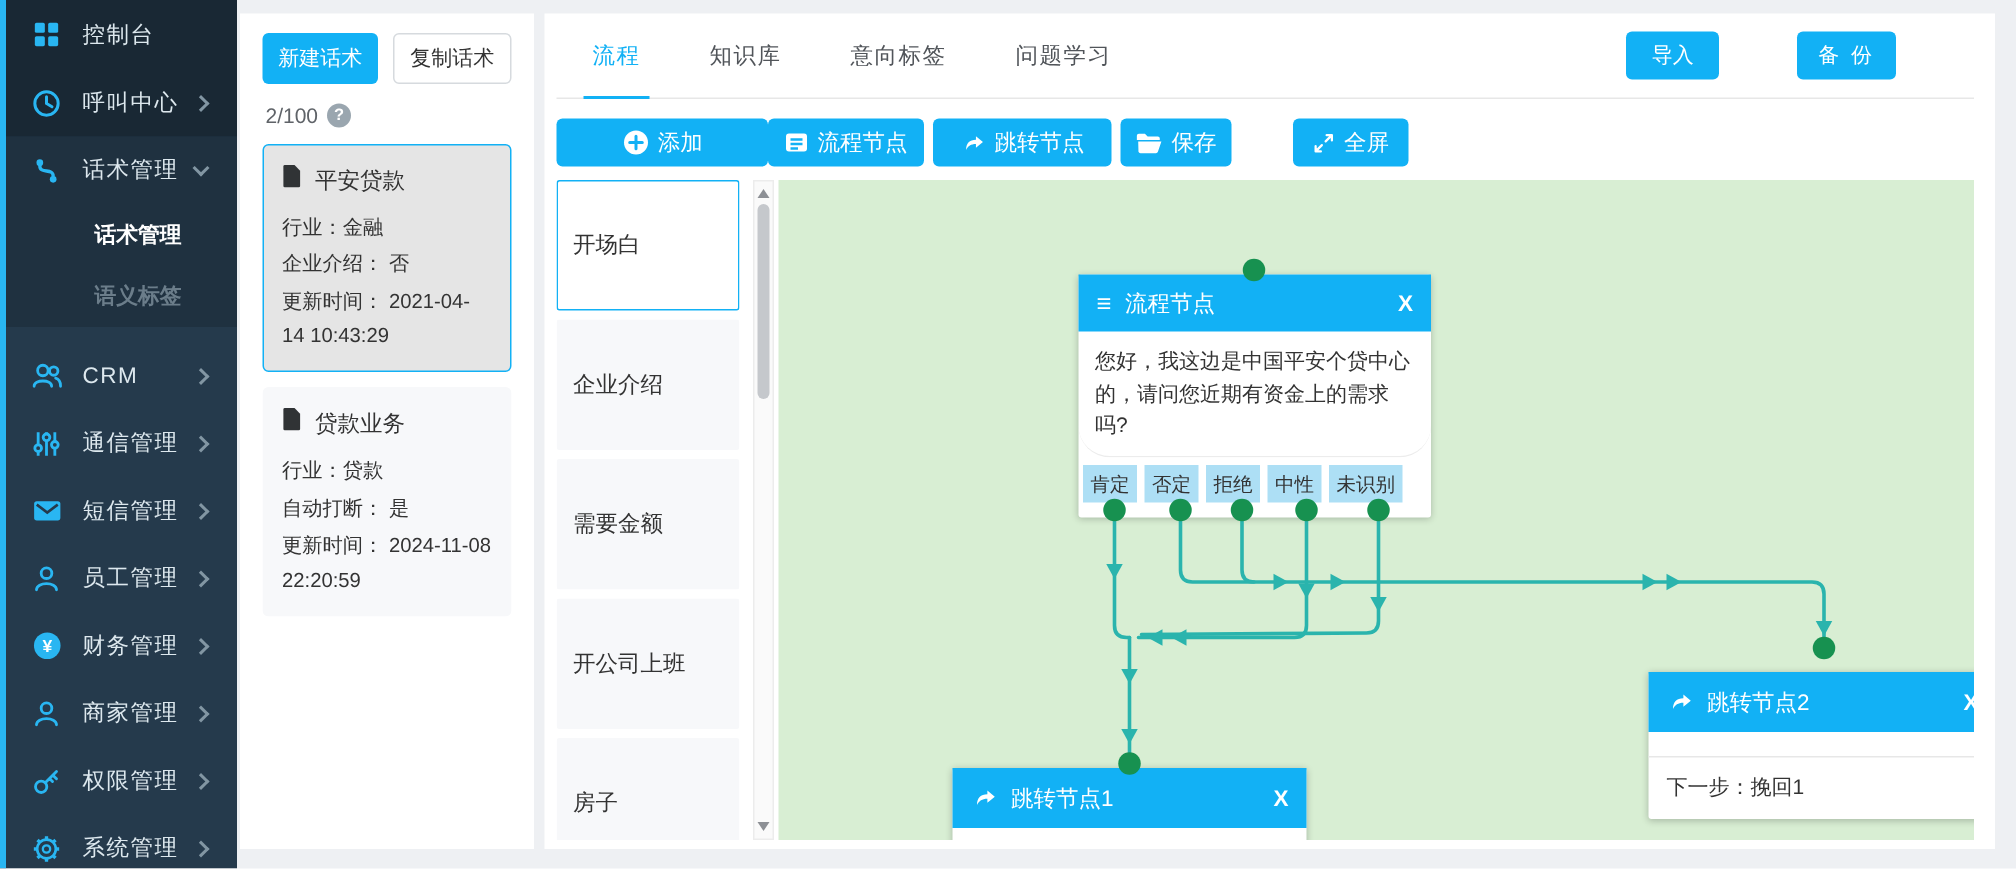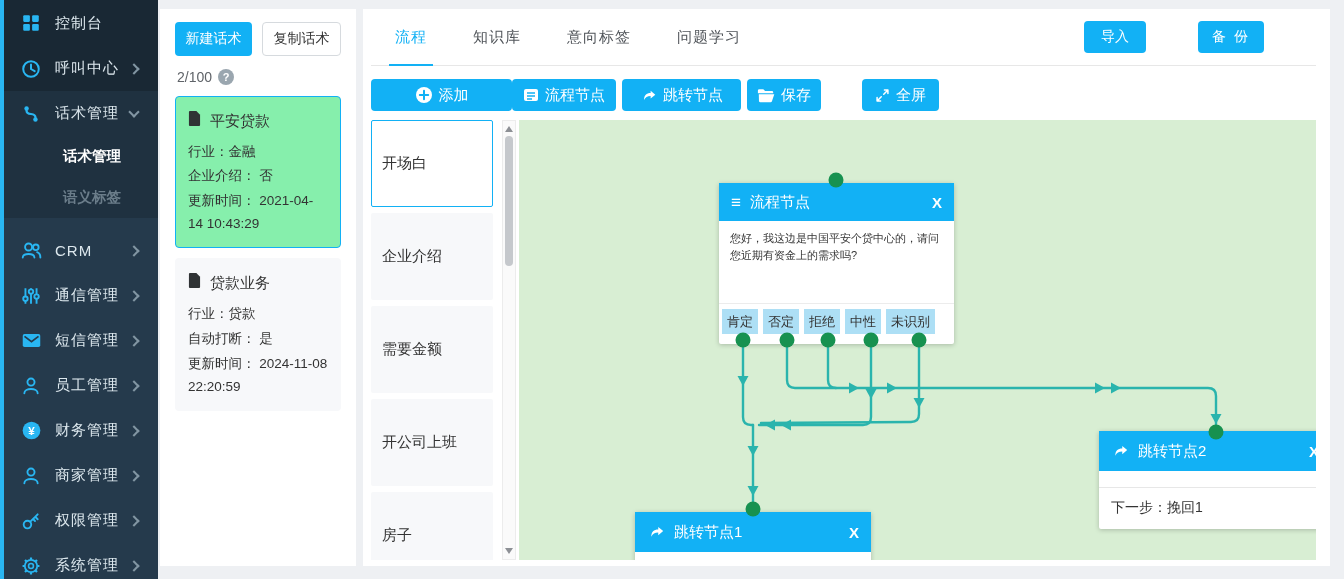--- a/index.html
+++ b/index.html
@@ -22,21 +22,21 @@
   .side-spacer { height:10px; }
 
   
   .panel2 { position:absolute; left:160px; top:9px; width:196px; height:557px; background:#fff; padding:13px 15px; }
   .p2-btns { display:flex; gap:10px; }
   .btn-new { flex:1; height:34px; background:#12b1f5; color:#fff; border:none; border-radius:4px; font-size:14px; cursor:pointer; }
   .btn-copy { flex:1; height:34px; background:#fff; color:#333; border:1px solid #d6dade; border-radius:4px; font-size:14px; cursor:pointer; }
   .count-row { display:flex; align-items:center; gap:6px; margin:13px 2px 11px; color:#5f6368; font-size:14px; }
   .help-badge { width:16px; height:16px; border-radius:50%; background:#9aa6af; color:#fff; font-size:11px; font-weight:bold; display:flex; align-items:center; justify-content:center; }
   .card { border-radius:4px; padding:11px 12px; margin-bottom:10px; font-size:13.5px; line-height:1.7; color:#333; border:1px solid transparent; }
-  .card.selected { border-color:#12b1f5; background:#86efac; }
+  .card.selected { border-color:#12b1f5; background:#e5e5e5; }
   .card.plain { background:#f7f8fa; }
   .card-title { display:flex; align-items:center; gap:9px; font-size:15px; margin-bottom:7px; }
   .card-line { margin-top:2px; }
 
   
   .main { position:absolute; left:363px; top:9px; width:967px; height:557px; background:#fff; padding:0 14px 0 8px; }
   .tabs-row { height:57px; display:flex; align-items:center; border-bottom:1px solid #e7e7e7; }
   .tab { height:100%; display:flex; align-items:center; margin-left:32px; margin-right:14px; font-size:15px; color:#51555a; position:relative; cursor:pointer; letter-spacing:1px; }
   .tab:first-child { margin-left:24px; }
   .tab.active { color:#12b1f5; }
@@ -63,26 +63,26 @@
   .vs-down { position:absolute; bottom:5px; left:50%; transform:translateX(-50%); width:0; height:0; border-left:4px solid transparent; border-right:4px solid transparent; border-top:6px solid #8d9095; }
   .vs-thumb { position:absolute; top:15px; left:2px; width:8px; height:130px; border-radius:4px; background:#c5c8cc; }
 
   .canvas { flex:1; position:relative; background:#d8eed3; overflow:hidden; }
 
   .node { position:absolute; background:#fff; border-radius:2px; box-shadow:0 1px 5px rgba(0,0,0,.22); }
   .node-head { height:38px; background:#12b1f5; color:#fff; display:flex; align-items:center; padding:0 12px; font-size:15px; gap:9px; cursor:move; }
   .node-head .hicon { font-size:17px; line-height:1; display:flex; align-items:center; }
   .node-close { margin-left:auto; font-size:15px; font-weight:bold; cursor:pointer; }
   .flow-node { left:200px; top:63px; width:235px; }
-  .node-body { padding:9px 11px; min-height:83px; font-size:11px; line-height:1.55; color:#333; border-bottom:1px solid #ececec; }
+  .node-body { padding:9px 11px; min-height:83px; font-size:14px; line-height:1.55; color:#333; border-bottom:1px solid #ececec;border-radius:21px; }
   .tag-row { display:flex; gap:5px; padding:5px 3px 10px; }
   .tag { background:#addff5; color:#333; font-size:13px; line-height:25px; padding:0 5px; white-space:nowrap; cursor:pointer; }
   .jump1 { left:116px; top:392px; width:236px; height:60px; }
   .jump1 .node-head, .jump2 .node-head { height:40px; }
-  .jump2 { left:580px; top:311px; width:232px; }
+  .jump2 { left:580px; top:328px; width:232px; }
   .j2-gap { height:17px; border-bottom:1px solid #e7e7e7; }
   .j2-foot { padding:11px 12px 12px; font-size:14px; color:#333; }
 
   svg.wires { position:absolute; left:0; top:0; width:100%; height:100%; pointer-events:none; }
 </style>
 </head>
 <body>
 
 <nav class="sidebar">
   <div class="side-row r1 dark accent">

